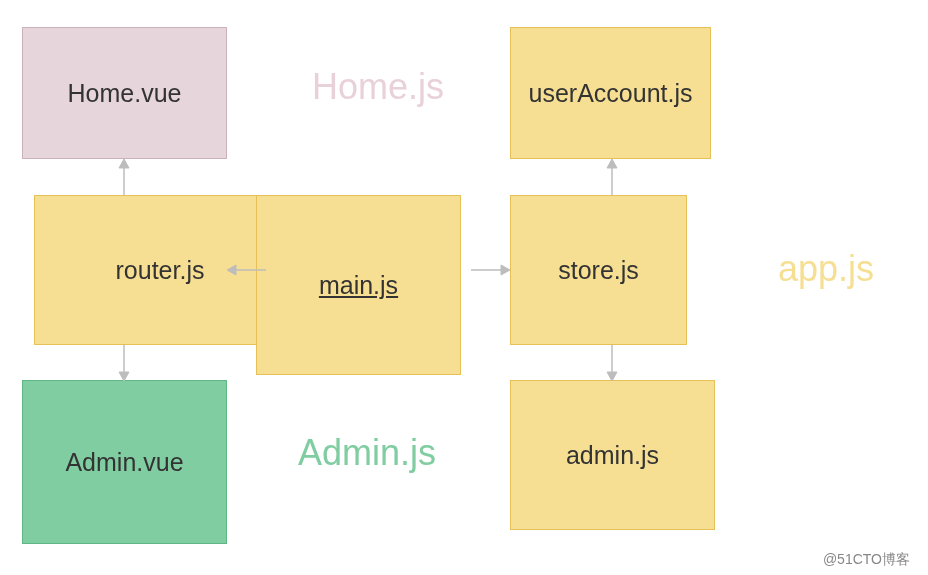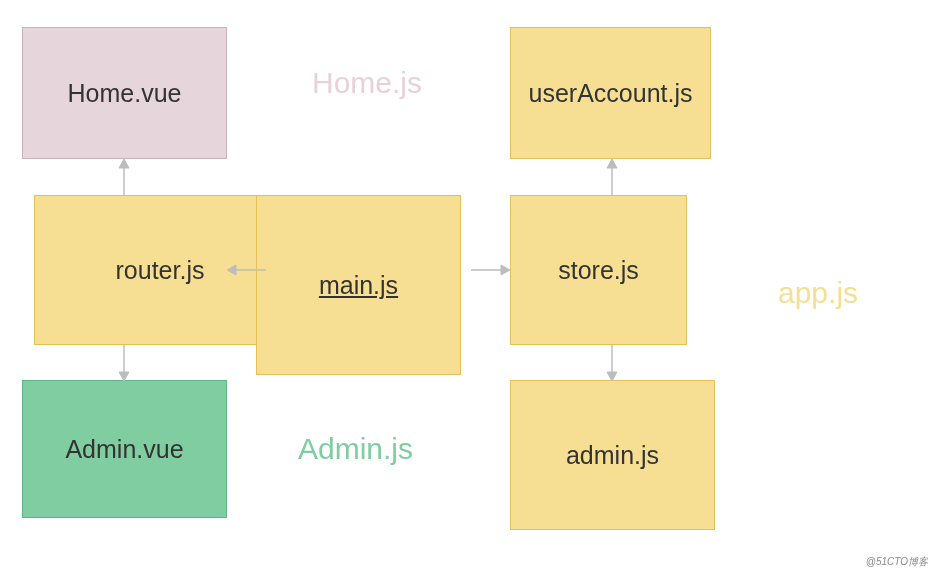--- a/index.html
+++ b/index.html
@@ -17,38 +17,37 @@
       justify-content: center;
       font-size: 25px;
       color: #333;
       border: 1px solid #e5c157;
     }
     .yellow { background: #f6df93; }
     .pink { background: #e6d5db; border-color: #cbb1bb; }
     .green { background: #80cda1; border-color: #5fb787; }
     .label {
       position: absolute;
-      font-size: 30px;
+      font-size: 36px;
       font-weight: 500;
     }
     .label-pink { color: #e9d1da; }
     .label-green { color: #80cda1; }
     .label-yellow { color: #f6df93; }
     .arrow {
       position: absolute;
       stroke: #bdbdbd;
       fill: #bdbdbd;
     }
     .watermark {
       position: absolute;
       bottom: 6px;
-      right: 0;
-      font-size: 10px;
+      right: 18px;
+      font-size: 14px;
       color: #888;
-      font-style: italic;
     }
   </style>
 </head>
 <body>
 
 <div class="box pink" style="left:22px; top:27px; width:205px; height:132px;">
   <span>Home.vue</span>
 </div>
 
 <div class="label label-pink" style="left:312px; top:66px;">
@@ -64,25 +63,25 @@
 </div>
 
 <div class="box yellow" style="left:256px; top:195px; width:205px; height:180px;text-decoration:underline;">
   <span>main.js</span>
 </div>
 
 <div class="box yellow" style="left:510px; top:195px; width:177px; height:150px;">
   <span>store.js</span>
 </div>
 
-<div class="label label-yellow" style="left:778px; top:248px;margin-top:28px;">
+<div class="label label-yellow" style="left:778px; top:248px;">
   <span>app.js</span>
 </div>
 
-<div class="box green" style="left:22px; top:380px; width:205px; height:138px;">
+<div class="box green" style="left:22px; top:380px; width:205px; height:164px;">
   <span>Admin.vue</span>
 </div>
 
 <div class="label label-green" style="left:298px; top:432px;">
   <span>Admin.js</span>
 </div>
 
 <div class="box yellow" style="left:510px; top:380px; width:205px; height:150px;">
   <span>admin.js</span>
 </div>

